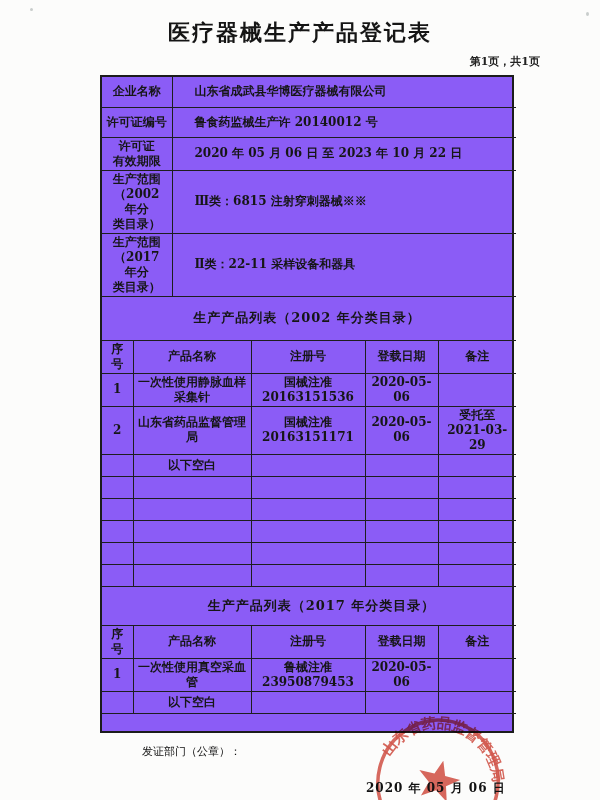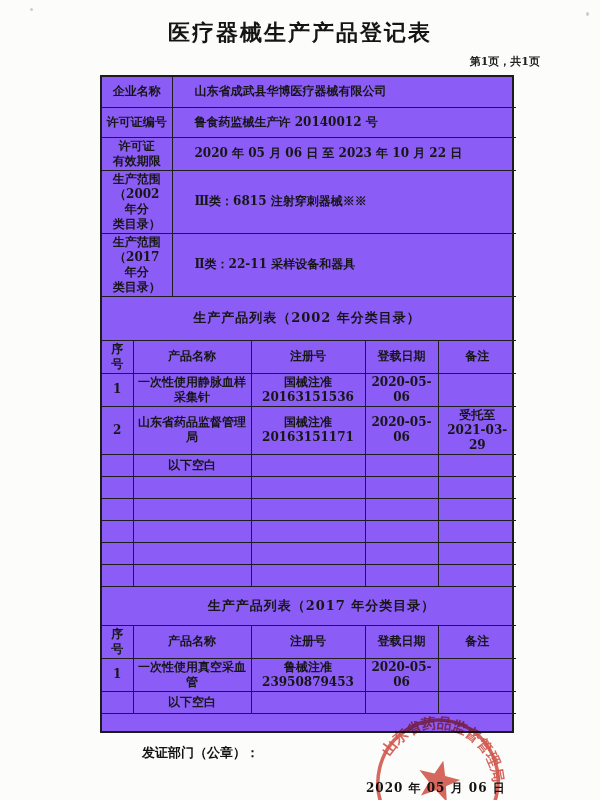--- a/index.html
+++ b/index.html
@@ -61,21 +61,21 @@
   }
   .section-title.second { height: 38px; padding-left: 29px; }
   .footer-area {
     position: relative;
     height: 104px;
     width: 100%;
   }
   .issuing-label {
     position: absolute;
     left: 40px; top: 30px;
-    font-size: 13px; font-weight: bold; text-align: center;
+    font-size: 11px; font-weight: normal; text-align: center;
   }
   .issue-date {
     position: absolute;
     left: 264px; top: 66px;
     font-size: 12px; font-weight: bold;
     letter-spacing: 1px;
     z-index: 3;
   }
   .seal {
     position: absolute;

